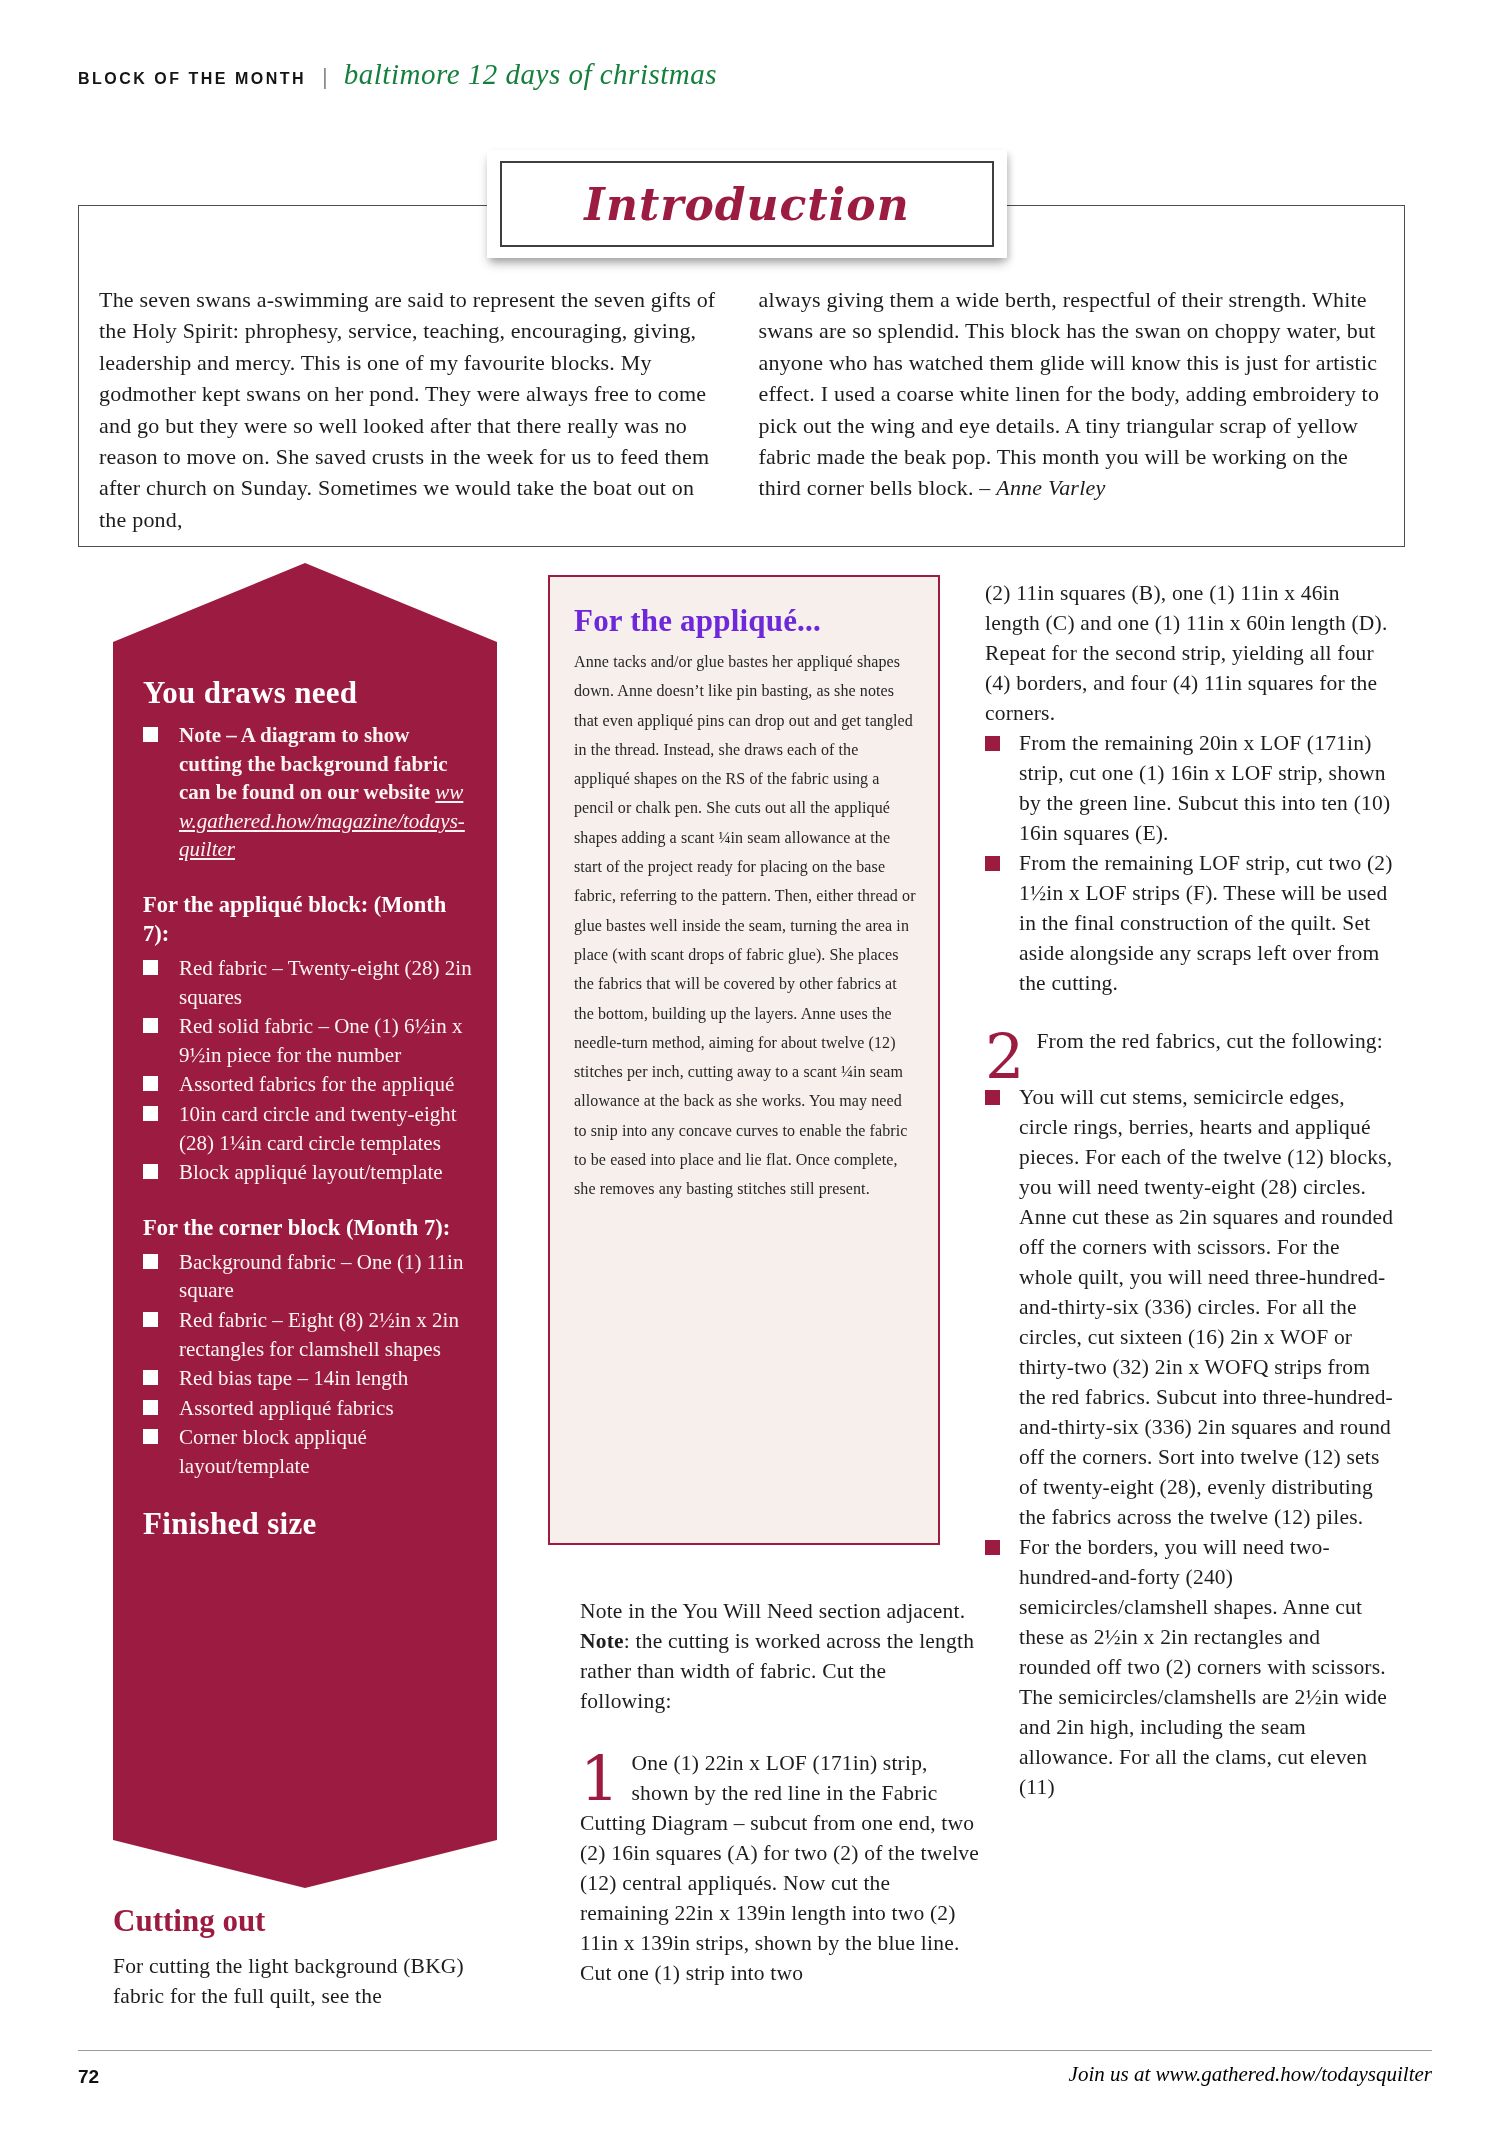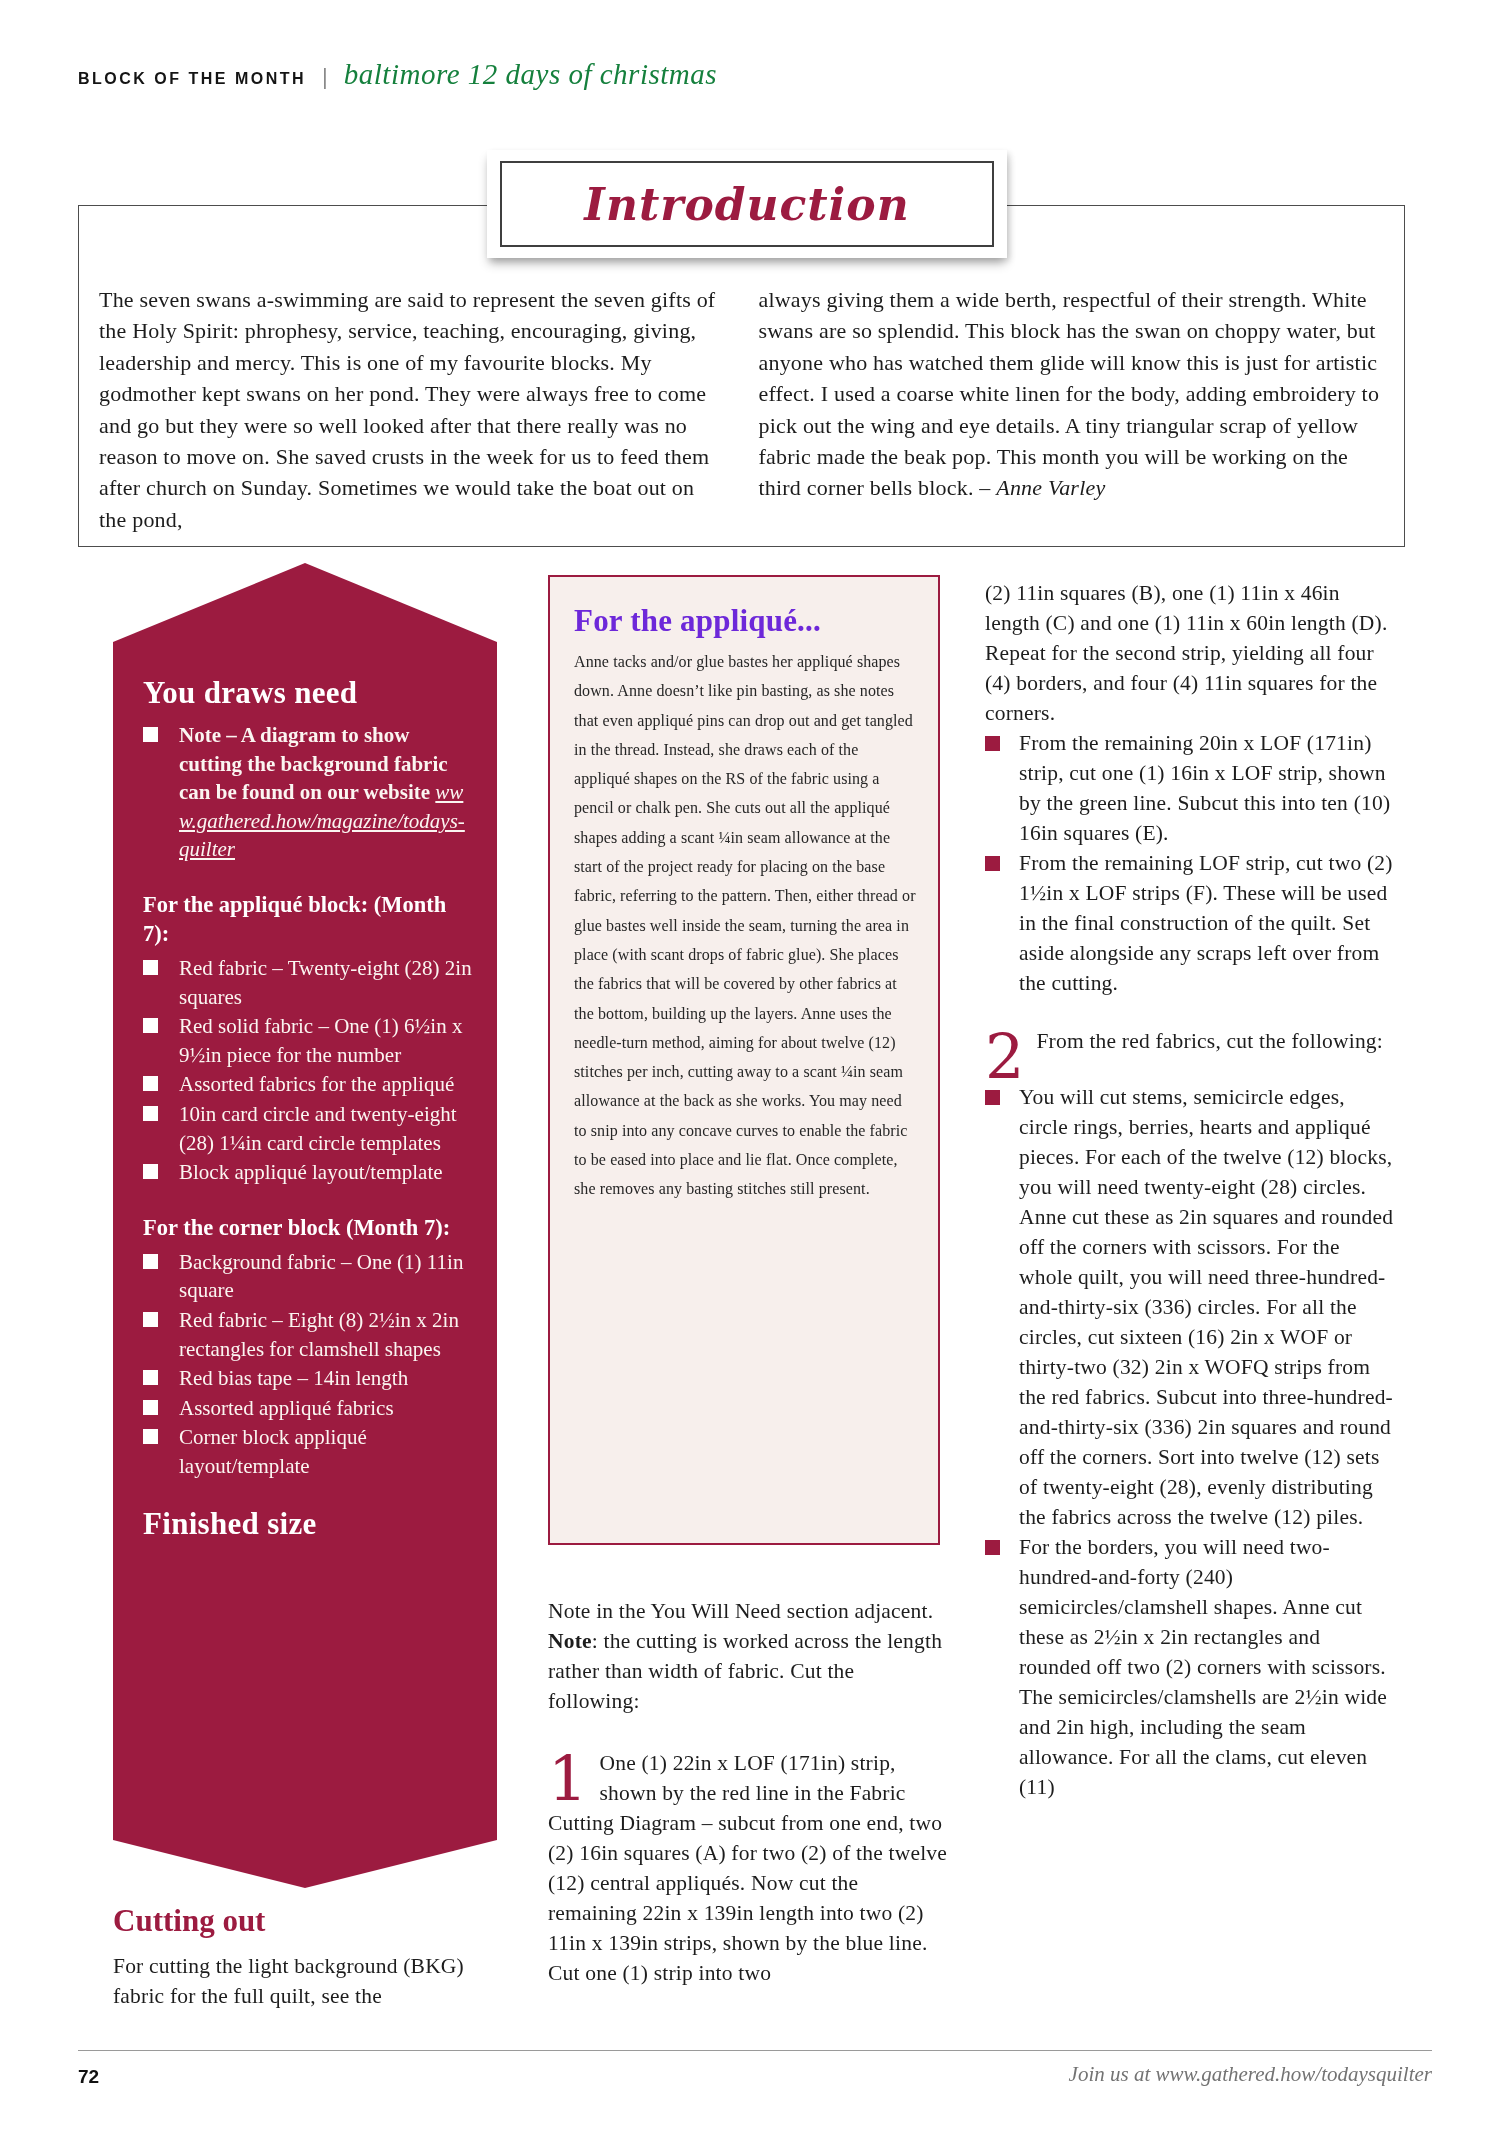--- a/index.html
+++ b/index.html
@@ -49,41 +49,41 @@
 
   
   .applique-box {
     position:absolute; left:548px; top:575px; width:392px; height:970px; box-sizing:border-box;
     background:#F7EFEC; border:2px solid #9C1B40; padding:26px 22px 0 24px;
   }
   .applique-box h2 { margin:0 0 8px; font-size:31px; font-weight:700; color:#6d28d9; letter-spacing:0.2px; }
   .applique-box p { margin:0; font-size:16px; line-height:29.3px; color:#262626; letter-spacing:0.1px; }
 
   
-  .col2-lower { position:absolute; left:548px; top:1596px; width:402px; }
+  .col2-lower { position:absolute; left:580px; top:1596px; width:402px; }
   .bodyp { margin:0; font-size:21.5px; line-height:30px; letter-spacing:0.2px; }
   .bodyp .b { font-weight:700; }
   .step { margin-top:32px; }
   .step::after { content:""; display:block; clear:both; }
   .stepnum {
     float:left; font-family:"DejaVu Serif", serif; color:#9C1B40;
     font-size:62px; line-height:50px; margin:6px 12px 0 0;
   }
 
   
   .col3 { position:absolute; left:985px; top:578px; width:412px; }
   .rlist { list-style:none; margin:0; padding:0; }
   .rli { position:relative; padding-left:34px; font-size:21.5px; line-height:30px; letter-spacing:0.2px; margin:0; }
   .rli::before { content:""; position:absolute; left:0; top:8px; width:15px; height:15px; background:#9C1B40; }
   .col3 .step { margin-top:28px; }
 
   
   .footer-rule { position:absolute; left:78px; top:2050px; width:1354px; border-top:1px solid #9a9a9a; }
   .page-num { position:absolute; left:78px; top:2066px; font-family:"Liberation Sans", sans-serif; font-weight:700; font-size:19px; color:#111; }
-  .join-us { position:absolute; right:77px; top:2062px; font-style:italic; font-size:21px; color:#737373;margin-left:38px; }
+  .join-us { position:absolute; right:77px; top:2062px; font-style:italic; font-size:21px; color:#000000;margin-left:38px; }
 </style>
 </head>
 <body>
 
 <div class="page">
 
   <div class="kicker-row">
     <span class="kicker">BLOCK OF THE MONTH</span>
     <span class="kicker-sep">|</span>
     <span class="kicker-title">baltimore 12 days of christmas</span>

